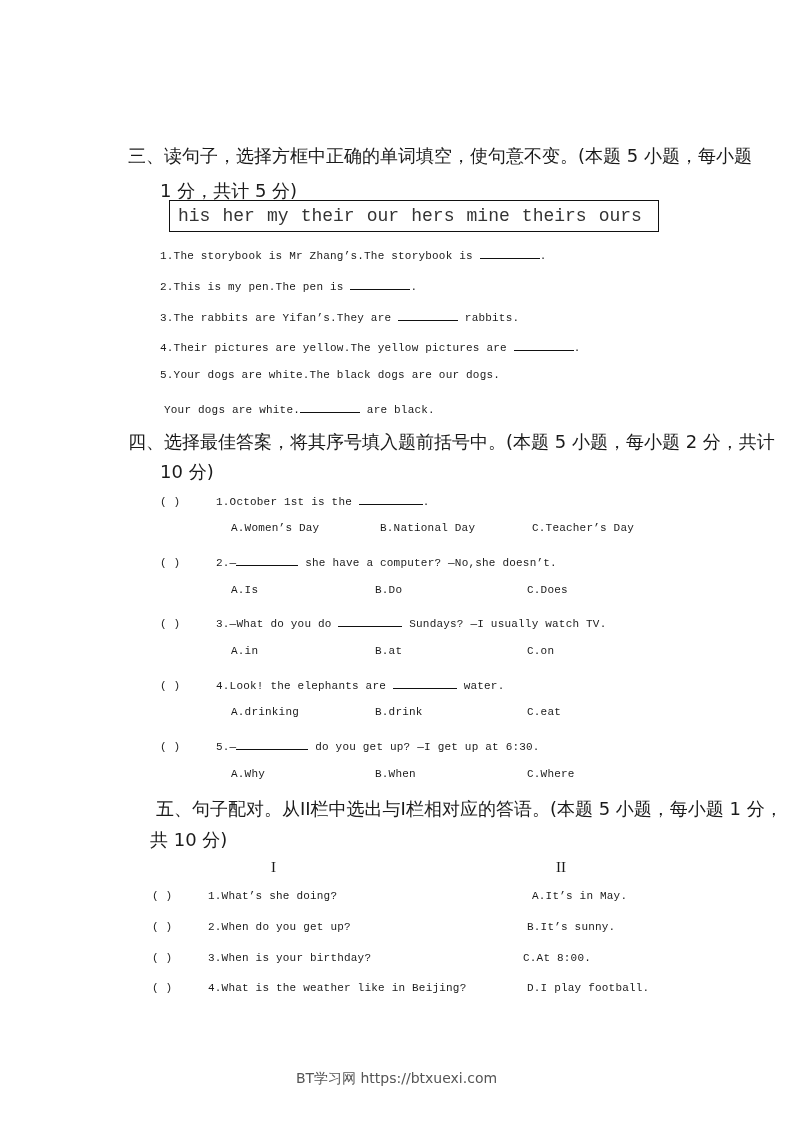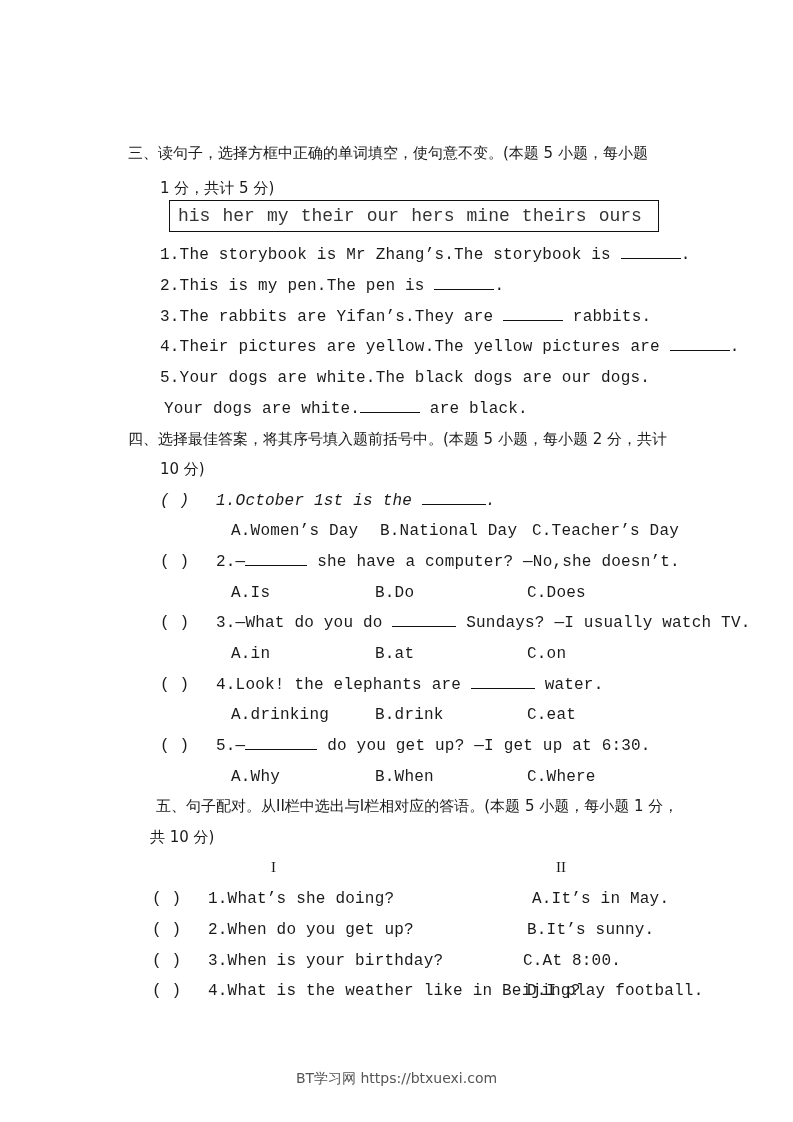--- a/index.html
+++ b/index.html
@@ -1,18 +1,18 @@
 <!DOCTYPE html>
 <html><head>
 <meta charset="utf-8">
 <style>
   html, body { margin: 0; padding: 0; background: #ffffff; }
   body { width: 793px; height: 1122px; position: relative; overflow: hidden; color: #1a1a1a; }
-  .cn { font-family: "DejaVu Sans", "Liberation Sans", sans-serif; font-size: 15px; }
-  .en { font-family: "Liberation Mono", "DejaVu Sans Mono", monospace; font-size: 16px; letter-spacing: 0.2px; }
+  .cn { font-family: "DejaVu Sans", "Liberation Sans", sans-serif; font-size: 18px; }
+  .en { font-family: "Liberation Mono", "DejaVu Sans Mono", monospace; font-size: 11px; letter-spacing: 0.2px; }
   .abs { position: absolute; white-space: nowrap; }
   .blank { display: inline-block; border-bottom: 1px solid #111; height: 12px; vertical-align: baseline; }
   .wordbox { position: absolute; left: 169px; top: 200px; width: 490px; height: 32px; border: 1px solid #111; box-sizing: border-box; display: flex; align-items: center; justify-content: space-between; padding: 0 16px 0 8px; }
   .wordbox span { font-family: "Liberation Mono", "DejaVu Sans Mono", monospace; font-size: 18px; color: #333; }
   .paren { display: inline-block; width: 56px; }
   .opt { position: absolute; }
   .footer { position: absolute; left: 0; width: 793px; top: 1070px; text-align: center; font-family: "DejaVu Sans", sans-serif; font-size: 14px; color: #555; }
 </style>
 </head>
 <body>
@@ -47,21 +47,21 @@
 <div class="abs en" style="left:160px; top:369px;">
   <span>5.Your dogs are white.The black dogs are our dogs.</span>
 </div>
 <div class="abs en" style="left:164px; top:400px;">
   <span> Your dogs are white.</span><span class="blank" style="width:60px;"></span><span> are black.</span>
 </div>
 
 <div class="abs cn" style="left:128px; top:430px;">四、选择最佳答案，将其序号填入题前括号中。(本题 5 小题，每小题 2 分，共计</div>
 <div class="abs cn" style="left:160px; top:460px;">10 分)</div>
 
-<div class="abs en" style="left:160px; top:492px;font-style:italic;">
+<div class="abs en" style="left:160px; top:492px;">
   <span class="paren">(      )</span><span>1.October 1st is the </span><span class="blank" style="width:64px;"></span><span>.</span>
 </div>
 <div class="abs en opt" style="left:231px; top:522px;">A.Women’s Day</div>
 <div class="abs en opt" style="left:380px; top:522px;">B.National Day</div>
 <div class="abs en opt" style="left:532px; top:522px;">C.Teacher’s Day</div>
 
 <div class="abs en" style="left:160px; top:553px;">
   <span class="paren">(      )</span><span>2.—</span><span class="blank" style="width:62px;"></span><span> she have a computer?   —No,she doesn’t.</span>
 </div>
 <div class="abs en opt" style="left:231px; top:584px;">A.Is</div>

